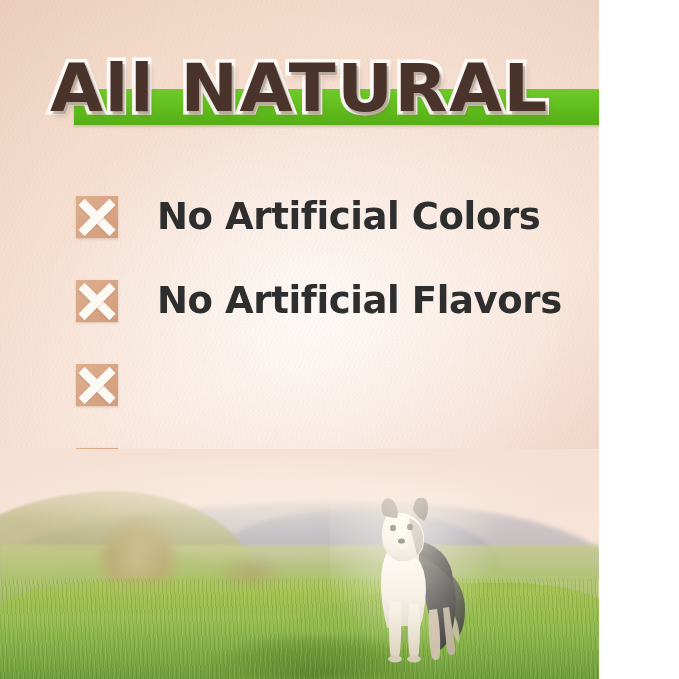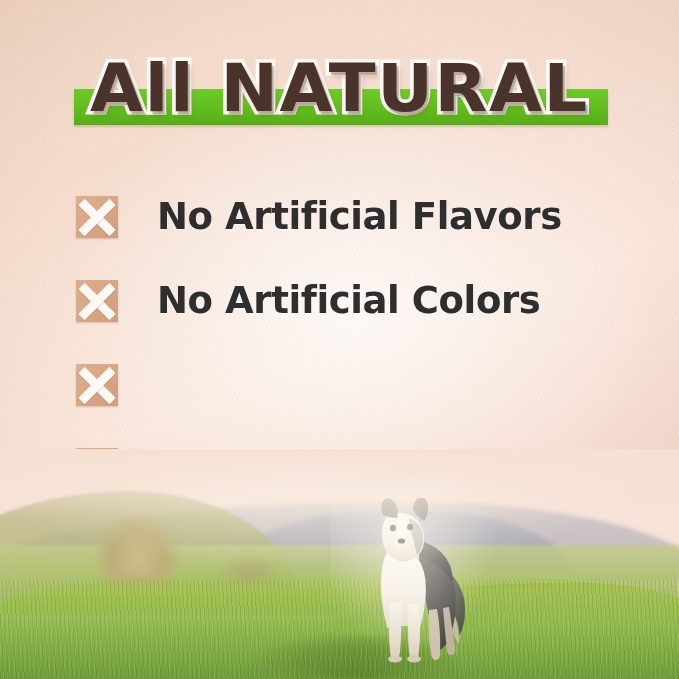--- a/index.html
+++ b/index.html
@@ -2,21 +2,21 @@
 <html><head>
 <meta charset="utf-8">
 <style>
   html, body {
     margin: 0;
     padding: 0;
     background: #ffffff;
   }
   #canvas {
     position: relative;
-    width: 679px;
+    width: 599px;
     height: 679px;
     overflow: hidden;
     font-family: "Liberation Sans", sans-serif;
     background: #f6ded0;
   }
 
   
   .bg-base {
     position: absolute;
     inset: 0;
@@ -283,26 +283,26 @@
 
   <div class="banner-wrap">
     <div class="banner-stripe"></div>
     <div class="headline">All NATURAL</div>
   </div>
 
   <div class="claims">
 
     <div class="claim-row">
       <div class="x-box"></div>
-      <div class="claim-label">No Artificial Flavors</div>
+      <div class="claim-label">No Artificial Colors</div>
     </div>
 
     <div class="claim-row">
       <div class="x-box"></div>
-      <div class="claim-label">No Artificial Colors</div>
+      <div class="claim-label">No Artificial Flavors</div>
     </div>
 
     <div class="claim-row">
       <div class="x-box"></div>
     </div>
 
     <div class="claim-row">
       <div class="x-box"></div>
       <div class="claim-label">No Added Salt</div>
     </div>

